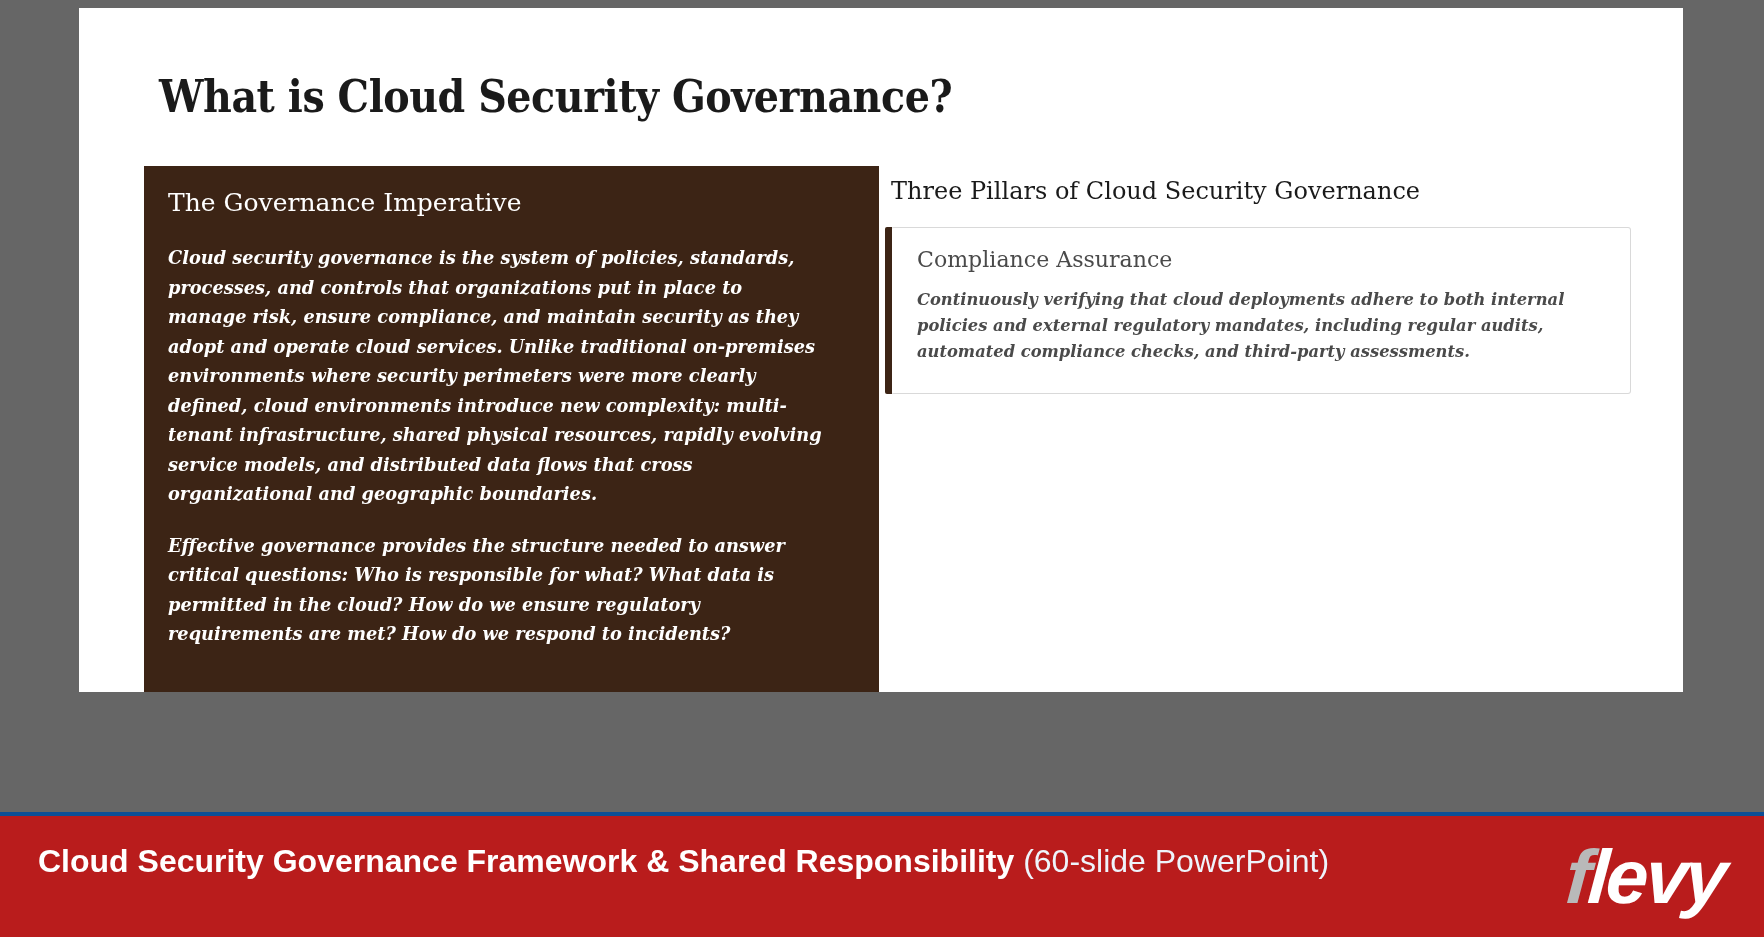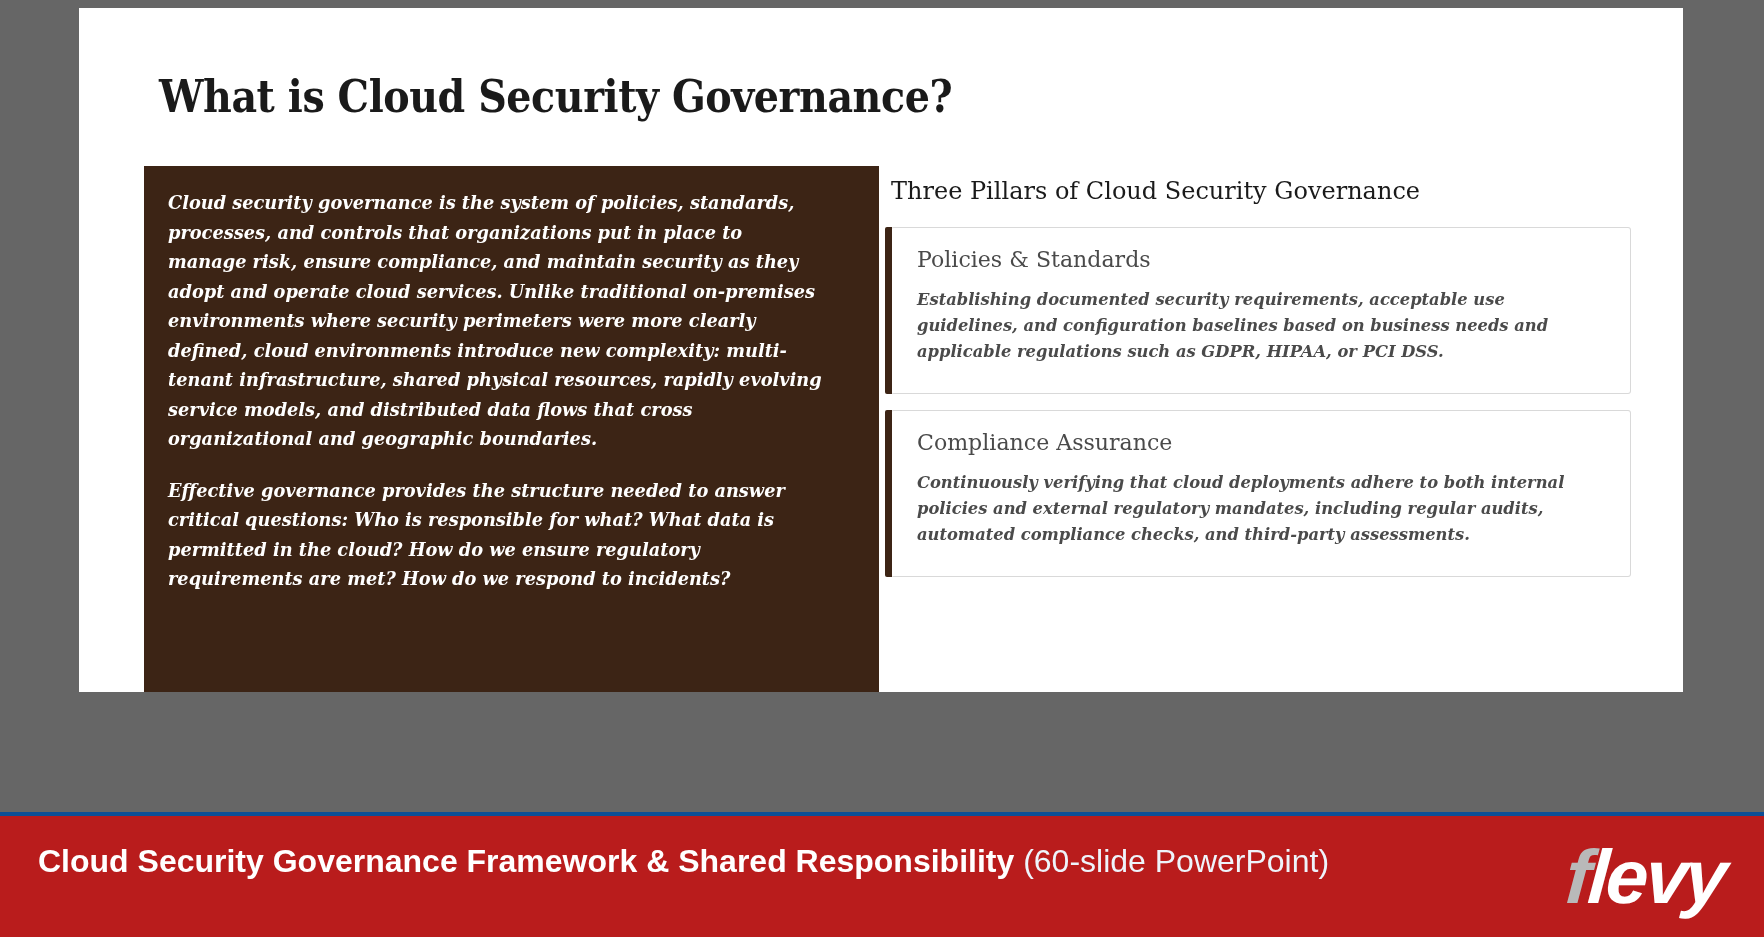--- a/index.html
+++ b/index.html
@@ -197,31 +197,28 @@
 </head>
 <body>
 
 <div id="slide">
 
   <div id="slide-title">What is Cloud Security Governance?</div>
 
   <div id="body-area">
 
     <div id="left-panel">
+      <div id="left-panel-heading">The Governance Imperative</div>
       <p class="dark-para">Cloud security governance is the system of policies, standards, processes, and controls that organizations put in place to manage risk, ensure compliance, and maintain security as they adopt and operate cloud services. Unlike traditional on-premises environments where security perimeters were more clearly defined, cloud environments introduce new complexity: multi-tenant infrastructure, shared physical resources, rapidly evolving service models, and distributed data flows that cross organizational and geographic boundaries.</p>
       <p class="dark-para">Effective governance provides the structure needed to answer critical questions: Who is responsible for what? What data is permitted in the cloud? How do we ensure regulatory requirements are met? How do we respond to incidents?</p>
     </div>
 
     <div id="right-col">
       <div id="right-heading">Three Pillars of Cloud Security Governance</div>
 
-      <div class="pillar-card" id="card-0">
-        <div class="card-title">Policies &amp; Standards</div>
-        <p class="card-body">Establishing documented security requirements, acceptable use guidelines, and configuration baselines based on business needs and applicable regulations such as GDPR, HIPAA, or PCI DSS.</p>
-      </div>
 
       <div class="pillar-card" id="card-1">
         <div class="card-title">Compliance Assurance</div>
         <p class="card-body">Continuously verifying that cloud deployments adhere to both internal policies and external regulatory mandates, including regular audits, automated compliance checks, and third-party assessments.</p>
       </div>
 
     </div>
 
   </div>
 </div>

